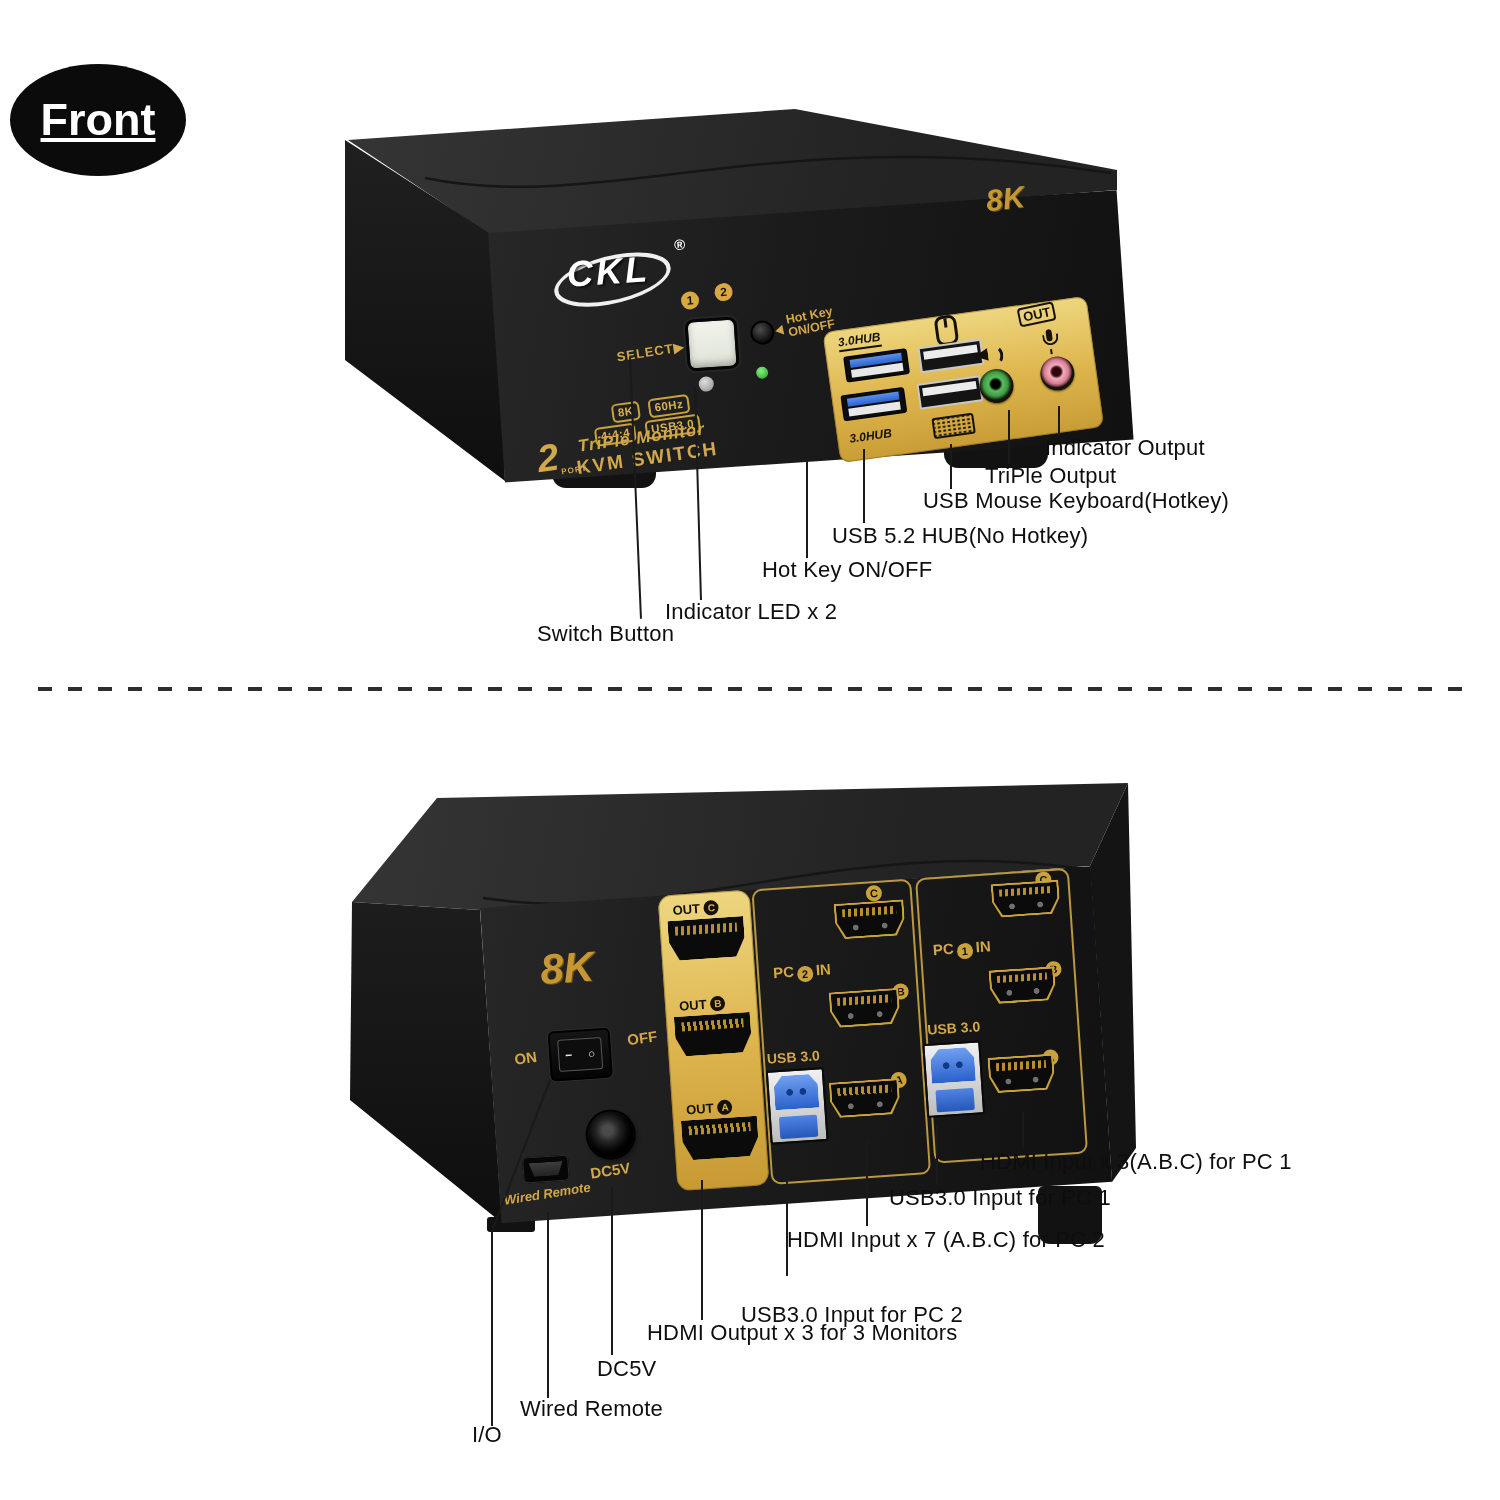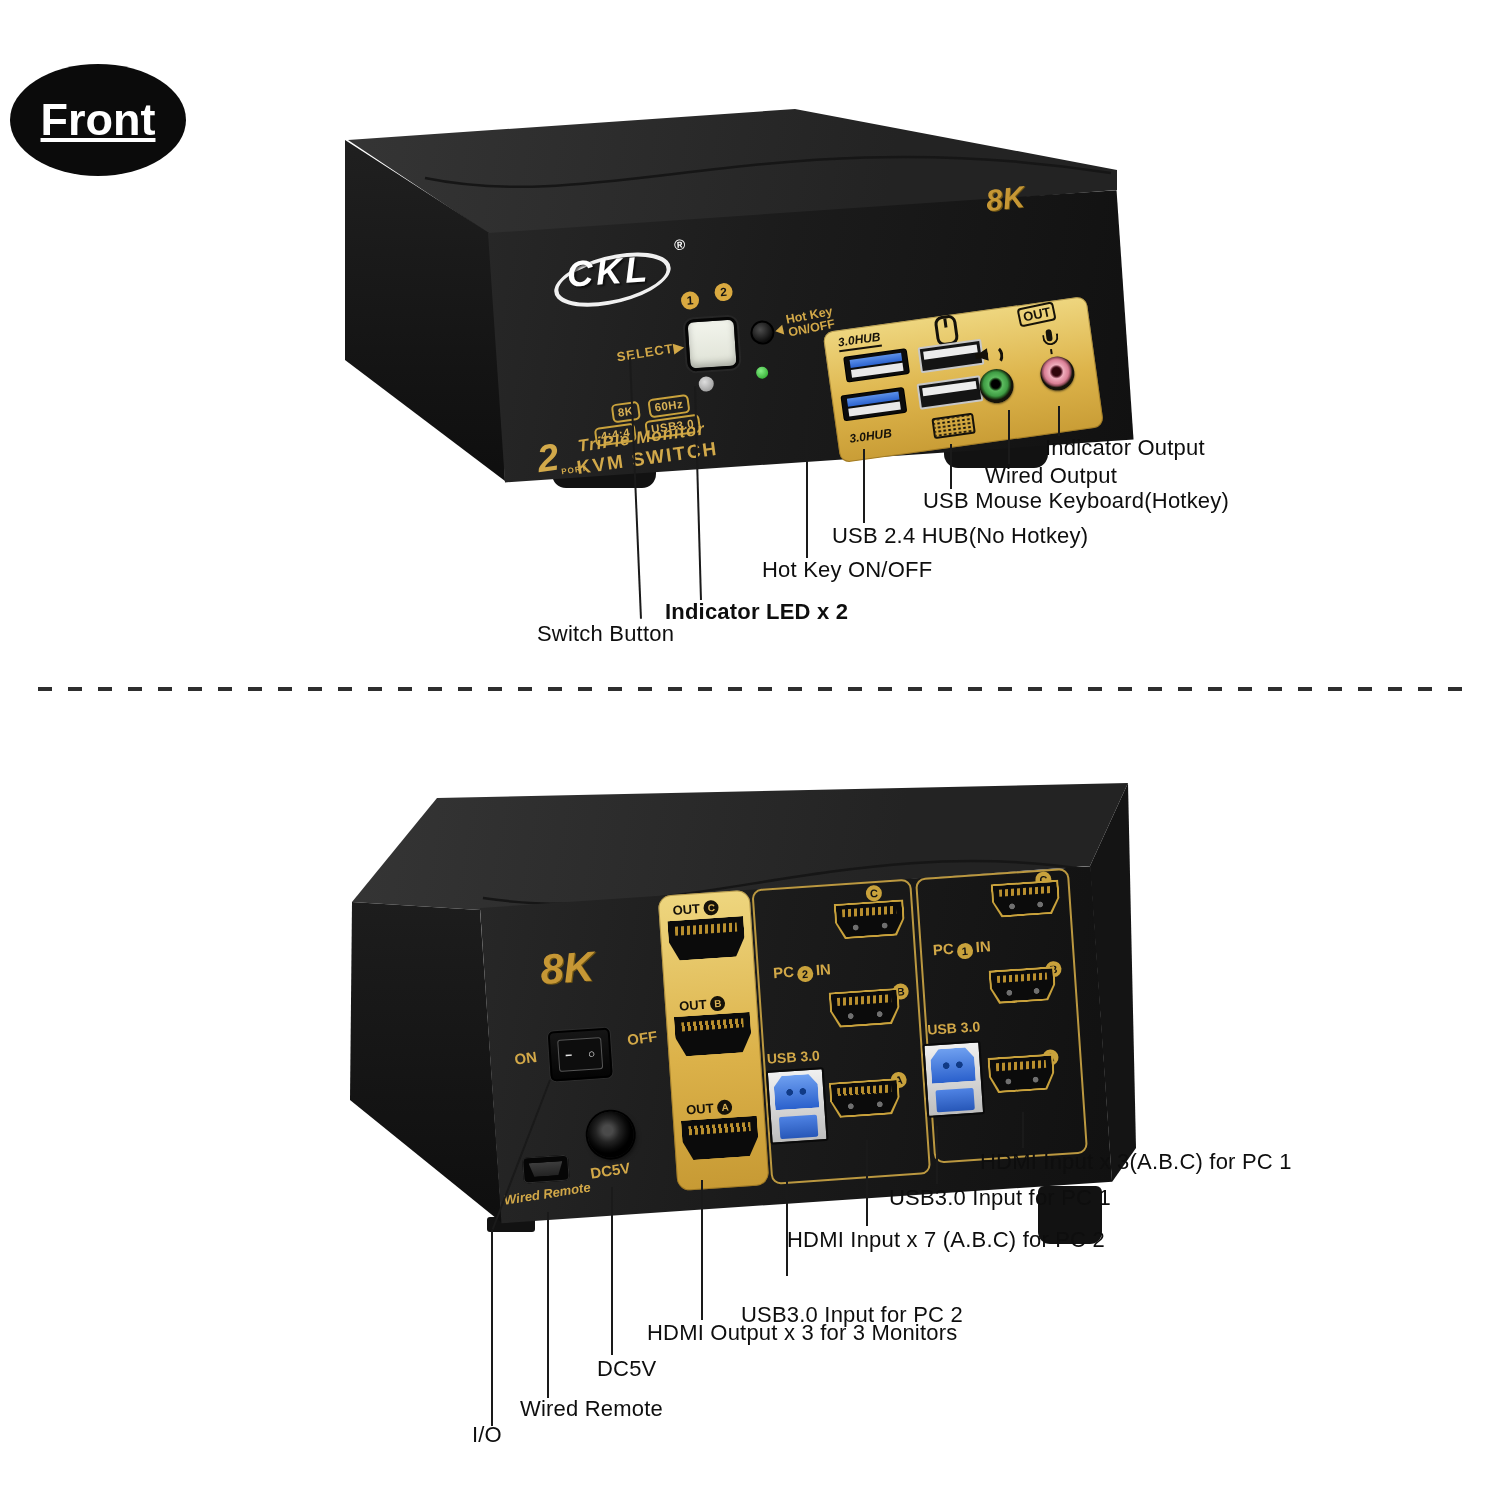--- a/index.html
+++ b/index.html
@@ -213,25 +213,25 @@
 
   <div class="cline" style="left:629px;top:357px;height:262px;transform:rotate(-2.4deg);"></div>
   <div class="cline" style="left:694px;top:386px;height:214px;transform:rotate(-1.6deg);"></div>
   <div class="cline" style="left:806px;top:352px;height:206px;"></div>
   <div class="cline" style="left:863px;top:449px;height:74px;"></div>
   <div class="cline" style="left:950px;top:444px;height:45px;"></div>
   <div class="cline" style="left:1008px;top:410px;height:54px;"></div>
   <div class="cline" style="left:1058px;top:406px;height:30px;"></div>
 
   <div class="callout" style="left:1045px;top:435px;">Indicator Output</div>
-  <div class="callout" style="left:985px;top:463px;">Wired Output</div>
+  <div class="callout" style="left:985px;top:463px;">TriPle Output</div>
   <div class="callout" style="left:923px;top:488px;">USB Mouse Keyboard(Hotkey)</div>
-  <div class="callout" style="left:832px;top:523px;">USB 2.4 HUB(No Hotkey)</div>
+  <div class="callout" style="left:832px;top:523px;">USB 5.2 HUB(No Hotkey)</div>
   <div class="callout" style="left:762px;top:557px;">Hot Key ON/OFF</div>
-  <div class="callout" style="left:665px;top:599px;font-weight:bold;">Indicator LED x 2</div>
+  <div class="callout" style="left:665px;top:599px;">Indicator LED x 2</div>
   <div class="callout" style="left:537px;top:621px;">Switch Button</div>
 
   <div class="divider"></div>
 
 
   <div class="poly" style="left:348px;top:780px;width:782px;height:135px;
        background:linear-gradient(100deg,#353535,#232323 70%);
        clip-path:polygon(4px 122px,89px 18px,780px 3px,742px 86px,132px 130px);"></div>
   <svg class="wave" style="left:348px;top:780px;" width="782" height="135">
     <path d="M135,118 C330,148 500,52 742,90" stroke="#161616" stroke-width="2.5" fill="none"></path>

